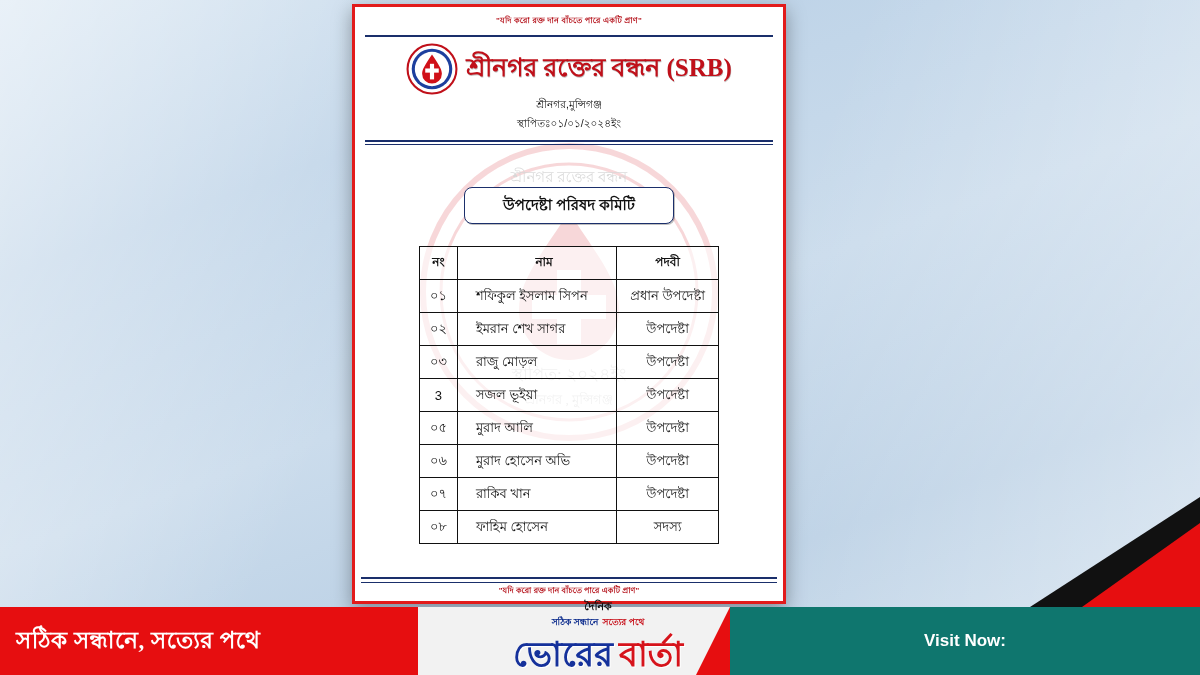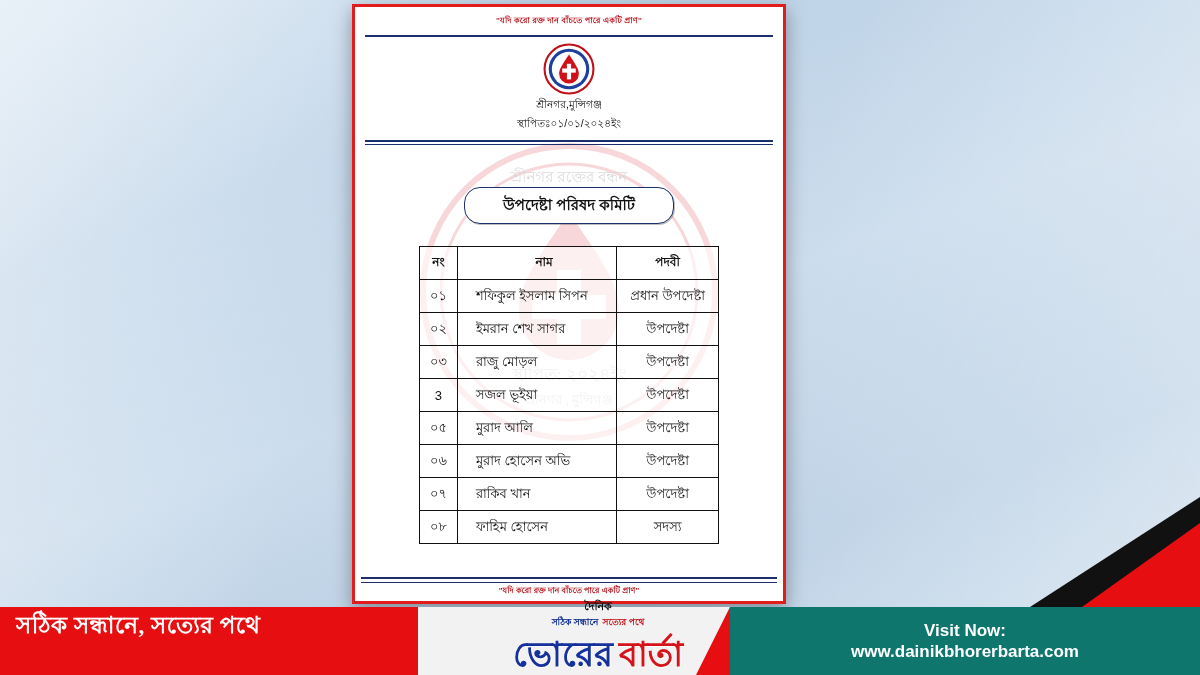--- a/index.html
+++ b/index.html
@@ -102,21 +102,21 @@
     position: relative; z-index: 2;
   }
   .rule.thin { height: 1px; background: #1a2f6b; margin-top: 2px; }
 
   .title-pill {
     position: relative; z-index: 2;
     margin: 42px auto 0;
     width: 210px;
     text-align: center;
     border: 1.5px solid #1b2f6b;
-    border-radius: 16px;
+    border-radius: 8px;
     background: #ffffff;
     padding: 5px 6px;
     font-weight: bold;
     font-size: 15px;
     color: #111;
     box-shadow: 1px 1px 0 rgba(0,0,0,0.25);
   }
 
   table.committee {
     position: relative; z-index: 2;
@@ -163,21 +163,21 @@
     width: 1200px; height: 68px;
     background: #e8e8e8;
     z-index: 5;
   }
   .bar-left {
     position: absolute;
     left: 0; top: 0;
     width: 430px; height: 68px;
     background: #e60e10;
     color: #fff;
-    display: flex; 
+    display: flex; align-items: center;
     padding-left: 16px;
   }
   .bar-left::after {
     content: "";
     position: absolute;
     right: -34px; top: 0;
     border-top: 68px solid #e60e10;
     border-right: 34px solid transparent;
   }
   .bar-left span {
@@ -272,20 +272,21 @@
         <div class="logo-badge">
           <svg viewBox="0 0 100 100" width="52" height="52">
             <circle cx="50" cy="50" r="47" fill="#ffffff" stroke="#c0101a" stroke-width="4"></circle>
             <circle cx="50" cy="50" r="39" fill="#1d3f9e"></circle>
             <circle cx="50" cy="50" r="33" fill="#ffffff"></circle>
             <path d="M50 22 C38 40 31 50 31 59 a19 19 0 0 0 38 0 C69 50 62 40 50 22 Z" fill="#d01018"></path>
             <rect x="46" y="40" width="8" height="30" fill="#fff"></rect>
             <rect x="37" y="49" width="26" height="8" fill="#fff"></rect>
           </svg>
         </div>
+        <div class="org-title">শ্রীনগর রক্তের বন্ধন (SRB)</div>
       </div>
 
       <div class="org-sub">শ্রীনগর,মুন্সিগঞ্জ</div>
       <div class="org-sub2">স্থাপিতঃ০১/০১/২০২৪ইং</div>
 
       <div class="rule"></div>
       <div class="rule thin"></div>
 
       <div class="title-pill">উপদেষ্টা পরিষদ কমিটি</div>
 
@@ -365,18 +366,17 @@
         <span class="r">সত্যের পথে</span>
       </div>
       <div class="bc-brand">
         <span class="part1">ভোরের</span>
         <span class="part2">বার্তা</span>
       </div>
     </div>
 
     <div class="bar-right">
       <div class="visit-now">Visit Now:</div>
-      <div class="visit-url">www.dainikbhorerbarta.com</div>
     </div>
 
   </div>
 
 </div>
 
 </body></html>

